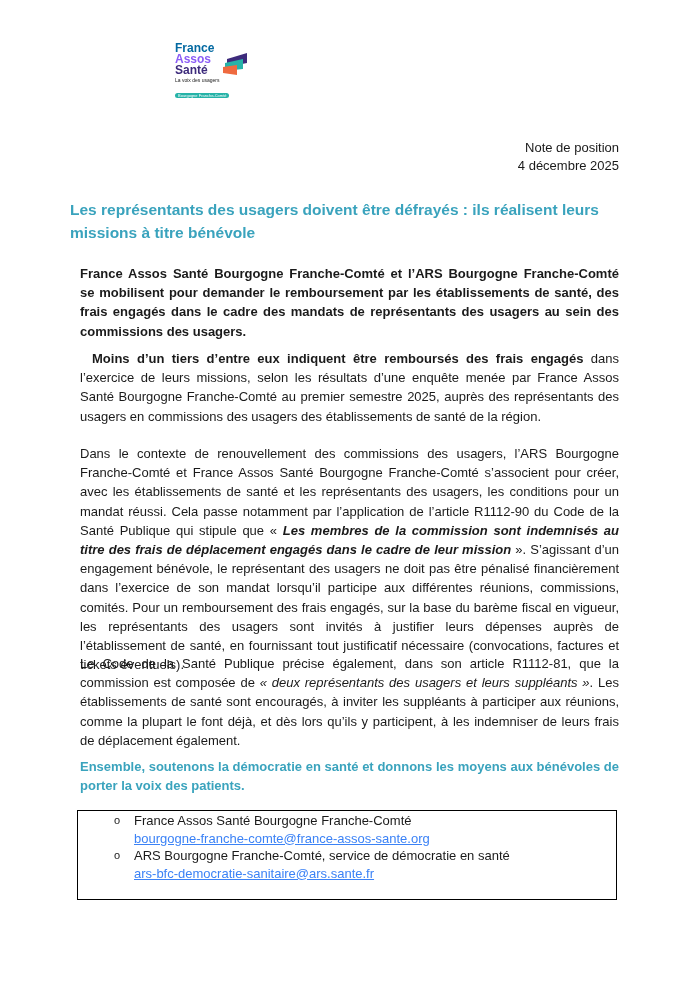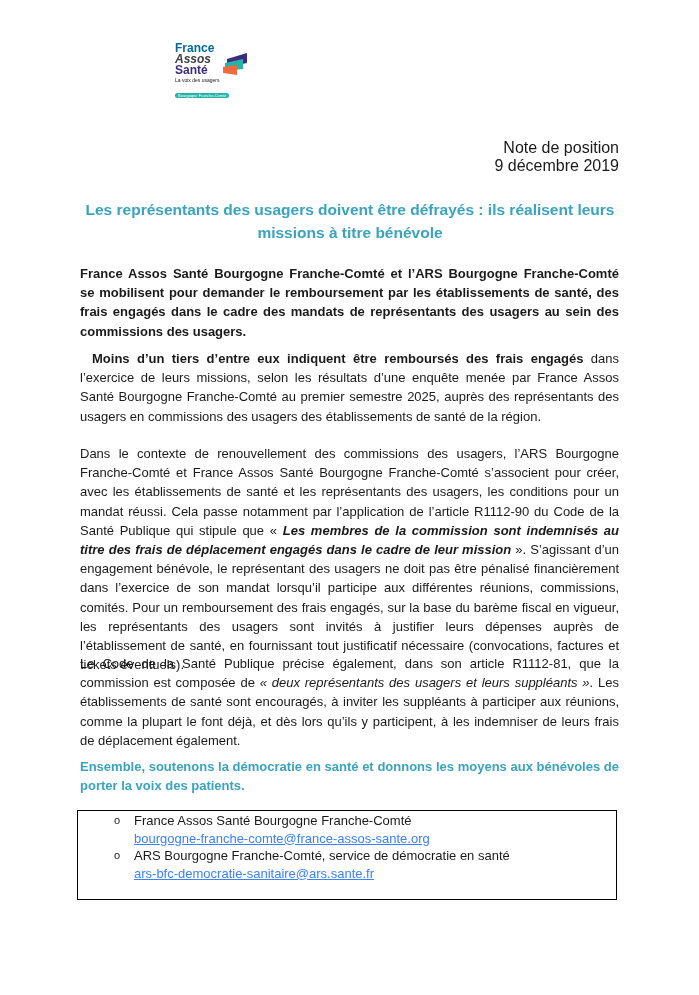--- a/index.html
+++ b/index.html
@@ -13,30 +13,30 @@
     .ars-s { position: absolute; left: 52px; top: -10px; font-family: "DejaVu Sans", sans-serif;
              font-size: 52px; color: #8bc540; line-height: 1; }
     .ars-sub { position: absolute; left: 3px; top: 30px; font-size: 5px; color: #2b3a8c; white-space: nowrap; }
     .ars-sub .dot { display: inline-block; width: 4px; height: 4px; border-radius: 50%; background: #2b3a8c; margin-right: 1px; vertical-align: middle; }
     .ars-sub .dot.red { background: #e2231a; }
     .ars-region { position: absolute; left: 3px; top: 38px; font-size: 5px; color: #2b3a8c; line-height: 6px; white-space: pre-line; }
 
     .fas-logo { position: absolute; left: 109px; top: 3px; width: 80px; height: 58px; }
     .fas-line { font-weight: bold; font-size: 12px; line-height: 11px; }
     .fas-l1 { color: #0369a1; }
-    .fas-l2 { color: #404040; font-style: italic; }
+    .fas-l2 { color: #8b5cf6; }
     .fas-l3 { color: #3d2b7c; }
     .fas-tag { font-size: 5px; color: #222; margin-top: 1px; }
     .fas-region { display: inline-block; background: #26b3a8; color: #fff; font-size: 4px;
                   border-radius: 3px; padding: 0 3px; margin-top: 1px; white-space: nowrap; }
     .fas-shape { position: absolute; left: 48px; top: 10px; width: 26px; height: 22px; }
 
-    .meta { position: absolute; right: 80px; top: 139px; text-align: right; font-size: 16px; line-height: 18px; }
+    .meta { position: absolute; right: 80px; top: 139px; text-align: right; font-size: 13px; line-height: 18px; }
 
-    .title { position: absolute; left: 70px; width: 560px; top: 198px; text-align: center;
+    .title { position: absolute; left: 70px; width: 560px; top: 198px; text-align: left;
              color: #3aa3bd; font-weight: bold; font-size: 15.5px; line-height: 23px; }
 
     .para { position: absolute; left: 80px; width: 539px; font-size: 13px; line-height: 19.2px;
             text-align: justify; }
     .p-intro { top: 264px; font-weight: bold; }
     .p1 { top: 349px; }
     .p2 { top: 444px; }
     .p3 { top: 654px; }
     .p-closing { top: 757px; color: #3aa3bd; font-weight: bold; }
     b.strong { font-weight: bold; padding-left: 12px; }
@@ -65,21 +65,21 @@
     <svg class="fas-shape" viewBox="0 0 26 22">
       <polygon points="4,6 24,0 24,10 4,14" fill="#3d2b7c"></polygon>
       <polygon points="2,10 20,6 20,16 2,18" fill="#26b3a8"></polygon>
       <polygon points="0,14 14,12 14,22 0,20" fill="#ef6a3f"></polygon>
     </svg>
   </div>
 </div>
 
 <div class="meta">
   <div>Note de position</div>
-  <div>9 décembre 2019</div>
+  <div>4 décembre 2025</div>
 </div>
 
 <h1 class="title" style="margin:0;">Les représentants des usagers doivent être défrayés : ils réalisent leurs missions à titre bénévole</h1>
 
 <p class="para p-intro" style="margin:0;">France Assos Santé Bourgogne Franche-Comté et l’ARS Bourgogne Franche-Comté se mobilisent pour demander le remboursement par les établissements de santé, des frais engagés dans le cadre des mandats de représentants des usagers au sein des commissions des usagers.</p>
 
 <p class="para p1" style="margin:0;"><b class="strong">Moins d’un tiers d’entre eux indiquent être remboursés des frais engagés</b><span> dans l’exercice de leurs missions, selon les résultats d’une enquête menée par France Assos Santé Bourgogne Franche-Comté au premier semestre 2025, auprès des représentants des usagers en commissions des usagers des établissements de santé de la région.</span></p>
 
 <p class="para p2" style="margin:0;"><span>Dans le contexte de renouvellement des commissions des usagers, l’ARS Bourgogne Franche-Comté et France Assos Santé Bourgogne Franche-Comté s’associent pour créer, avec les établissements de santé et les représentants des usagers, les conditions pour un mandat réussi. Cela passe notamment par l’application de l’article R1112-90 du Code de la Santé Publique qui stipule que « </span><span class="bi">Les membres de la commission sont indemnisés au titre des frais de déplacement engagés dans le cadre de leur mission</span><span> ». S’agissant d’un engagement bénévole, le représentant des usagers ne doit pas être pénalisé financièrement dans l’exercice de son mandat lorsqu’il participe aux différentes réunions, commissions, comités. Pour un remboursement des frais engagés, sur la base du barème fiscal en vigueur, les représentants des usagers sont invités à justifier leurs dépenses auprès de l’établissement de santé, en fournissant tout justificatif nécessaire (convocations, factures et tickets éventuels).</span></p>
 

